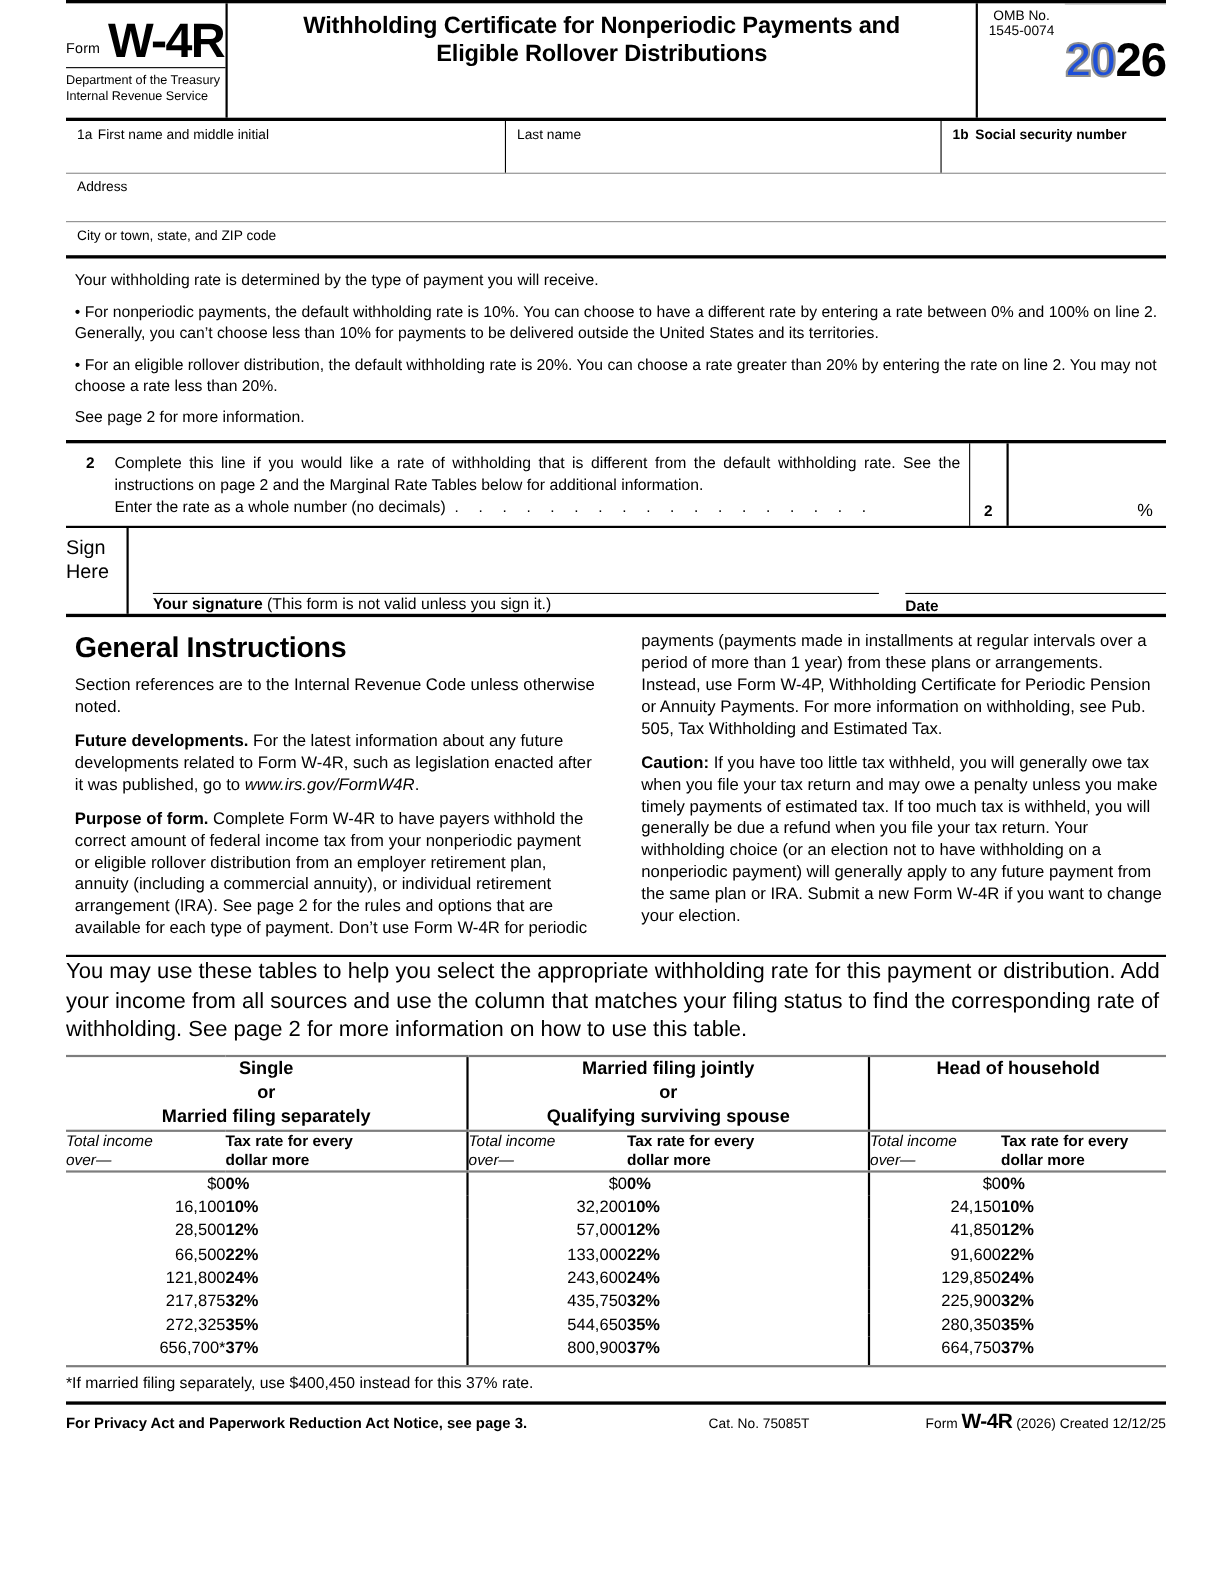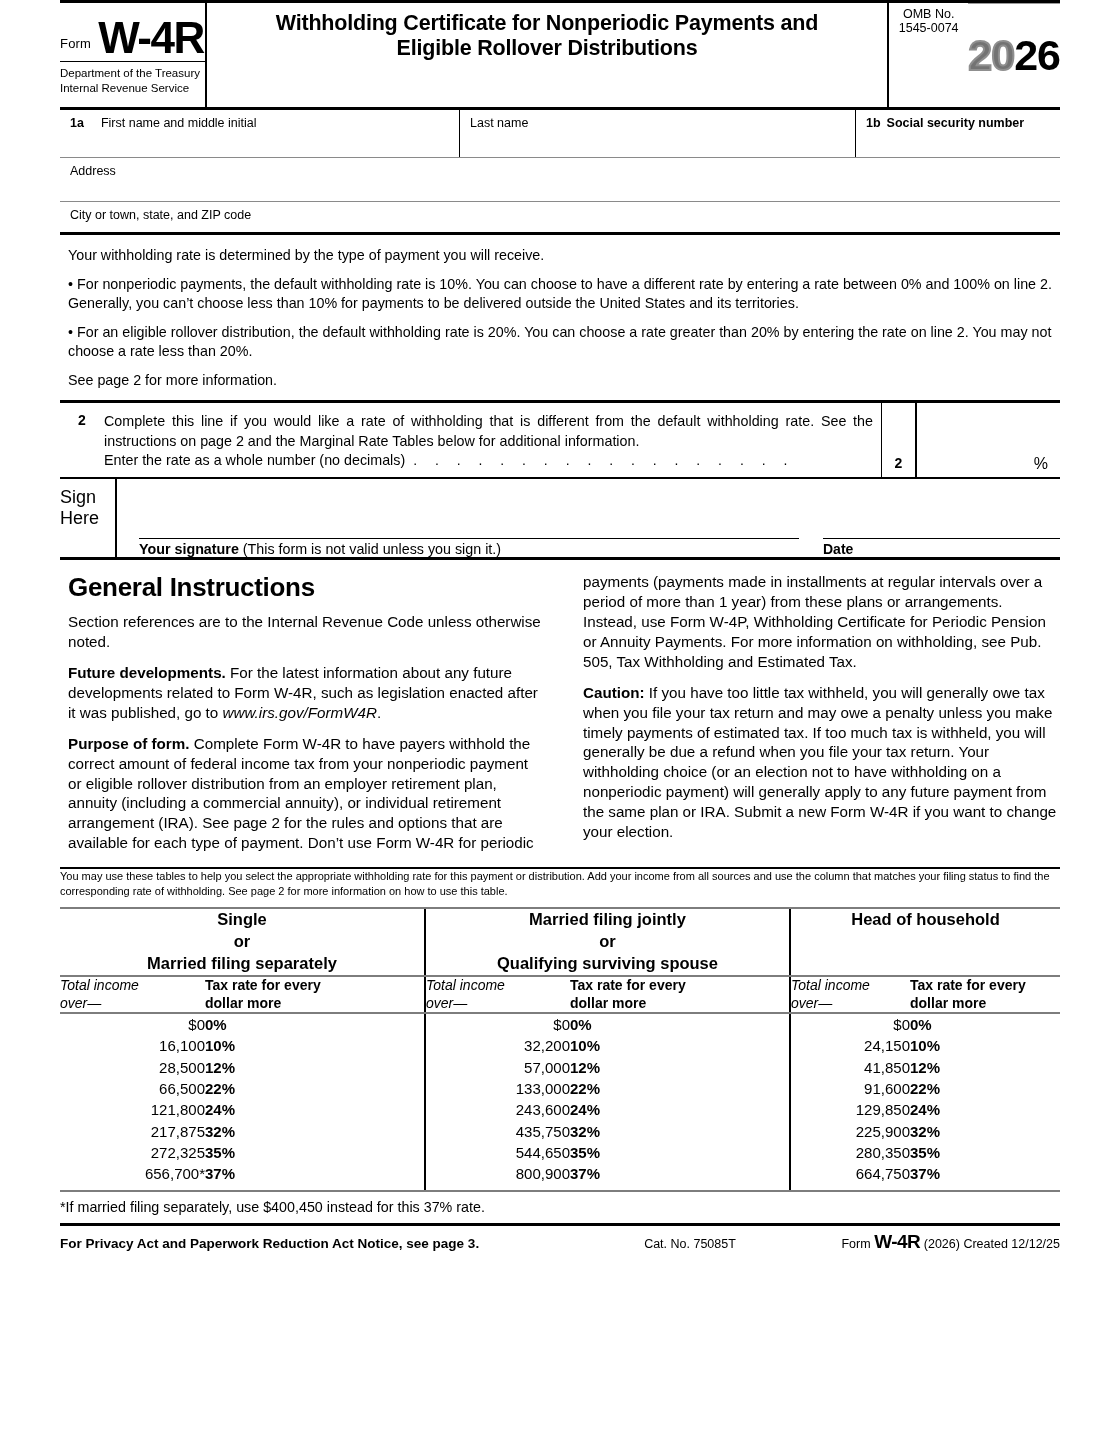--- a/index.html
+++ b/index.html
@@ -101,35 +101,35 @@
     align-items: center;
     justify-content: center;
   }
   .year {
     font-size: 43px;
     font-weight: bold;
     letter-spacing: -1px;
     line-height: 1;
   }
   .year .hollow {
-    color: #737373;
+    color: #1d4ed8;
     -webkit-text-stroke: 2px #8f8f8f;
   }
 
   
   .namerow {
     display: flex;
     height: 47px;
     border-bottom: 1px solid #8a8a8a;
   }
   .cell-fn { flex: 0 0 400px; box-sizing: border-box; padding: 3px 0 0 10px; border-right: 1px solid #000; }
   .cell-ln { flex: 1 1 auto; box-sizing: border-box; padding: 3px 0 0 10px; border-right: 1px solid #000; }
   .cell-ssn { flex: 0 0 204px; box-sizing: border-box; padding: 3px 0 0 10px; }
   .fldlbl { font-size: 12.5px; }
-  .fldlbl b { font-weight: bold; margin-right: 17px; }
+  .fldlbl b { font-weight: normal; margin-right: 5px; }
   .ssnlbl { font-size: 12.5px; font-weight: bold; }
   .ssnlbl .num { margin-right: 6px; }
 
   .addrrow {
     height: 44px;
     border-bottom: 1px solid #8a8a8a;
     padding: 3px 0 0 10px;
     box-sizing: border-box;
   }
   .cityrow {
@@ -272,21 +272,21 @@
 
   
   .mrt-head {
     text-align: center;
     font-size: 20px;
     font-weight: bold;
     padding: 9px 0 6px 0;
     letter-spacing: -0.2px;
   }
   .mrt-intro {
-    font-size: 11px;
+    font-size: 20px;
     line-height: 1.33;
     margin: 0 0 9px 0;
   }
 
   table.rates {
     width: 100%;
     border-collapse: collapse;
     table-layout: fixed;
   }
   table.rates th, table.rates td {

